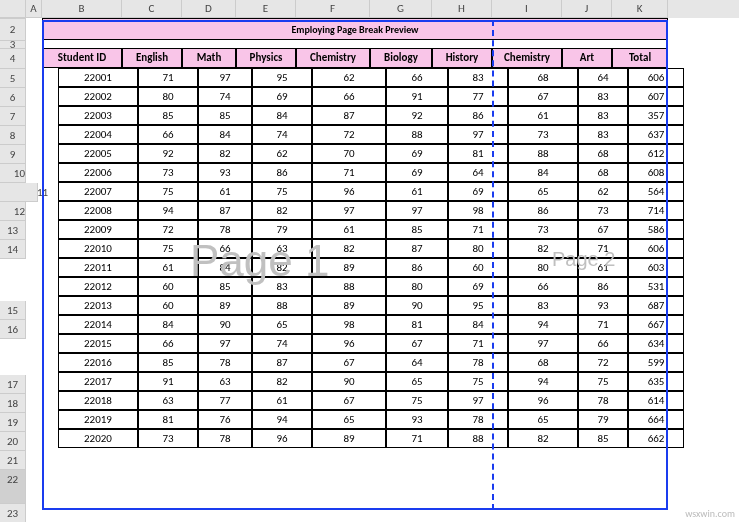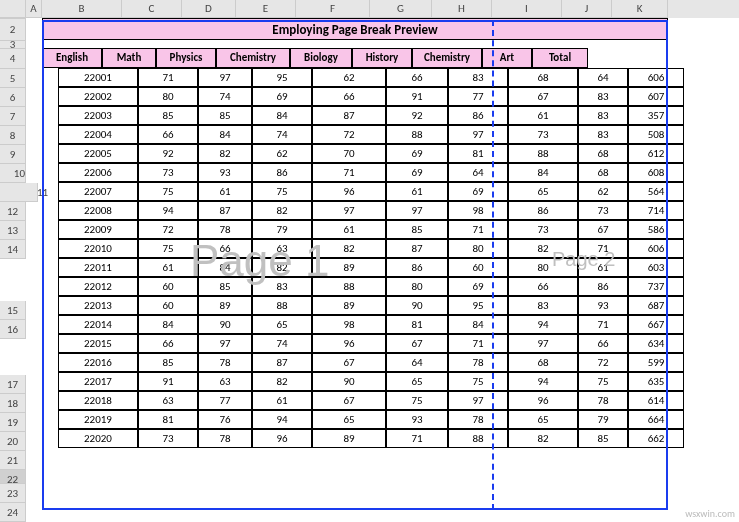--- a/index.html
+++ b/index.html
@@ -58,21 +58,21 @@
   position: absolute;
   left: 26px;
   top: 18px;
 }
 .title-row {
   height: 22px;
   background: #f9c5e8;
   border: 1px solid #000;
   text-align: center;
   font-weight: bold;
-  font-size: 13px;
+  font-size: 10px;
   line-height: 22px;
   color: #000;
 }
 .gap-row {
   height: 8px;
 }
 .header-row {
   display: flex;
   height: 20px;
 }
@@ -165,44 +165,45 @@
       <div class="row-h" style="height: 22px; line-height: 22px;">2</div>
       <div class="row-h" style="height: 8px; line-height: 8px;">3</div>
       <div class="row-h" style="height: 20px; line-height: 20px;">4</div>
       <div class="row-h" style="height: 19px; line-height: 19px;">5</div>
       <div class="row-h" style="height: 19px; line-height: 19px;">6</div>
       <div class="row-h" style="height: 19px; line-height: 19px;">7</div>
       <div class="row-h" style="height: 19px; line-height: 19px;">8</div>
       <div class="row-h" style="height: 19px; line-height: 19px;">9</div>
       <div class="row-h" style="height: 19px; line-height: 19px; text-align: right;">10</div>
       <div class="row-h" style="height: 19px; line-height: 19px; padding-left: 37px;">11</div>
-      <div class="row-h" style="height: 19px; line-height: 19px;">12</div>
+      <div class="row-h" style="height: 19px; line-height: 19px; text-align: right;">12</div>
       <div class="row-h" style="height: 19px; line-height: 19px;">13</div>
       <div class="row-h" style="height: 19px; line-height: 19px;">14</div>
       <div class="row-h" style="height: 19px; line-height: 19px; margin-top: 42px;">15</div>
       <div class="row-h" style="height: 19px; line-height: 19px;">16</div>
       <div class="row-h" style="height: 19px; line-height: 19px; margin-top: 36px;">17</div>
       <div class="row-h" style="height: 19px; line-height: 19px;">18</div>
       <div class="row-h" style="height: 19px; line-height: 19px;">19</div>
       <div class="row-h" style="height: 19px; line-height: 19px;">20</div>
       <div class="row-h" style="height: 19px; line-height: 19px;">21</div>
-      <div class="row-h sel" style="height: 14px; line-height: 19px;">22</div>
+      <div class="row-h sel" style="height: 34px; line-height: 19px;">22</div>
       <div class="row-h" style="height: 19px; line-height: 19px;">23</div>
       <div class="row-h" style="height: 19px; line-height: 19px;">24</div>
       <div class="row-h" style="height: 14px; line-height: 14px;">25</div>
     </div>
 
   <div class="grid">
     <div style="display:flex;">
       <div class="colA-gap" style="height:22px;"></div>
       <div class="title-row" style="width:626px;">Employing Page Break Preview</div>
     </div>
     <div class="gap-row"></div>
     <div class="header-row">
       <div class="colA-gap"></div>
+      <div class="hcell colB">Student ID</div>
       <div class="hcell colC">English</div>
       <div class="hcell colD">Math</div>
       <div class="hcell colE">Physics</div>
       <div class="hcell colF">Chemistry</div>
       <div class="hcell colG">Biology</div>
       <div class="hcell colH">History</div>
       <div class="hcell colI">Chemistry</div>
       <div class="hcell colJ">Art</div>
       <div class="hcell colK">Total</div>
     </div>
@@ -250,21 +251,21 @@
           <div class="colA-gap"></div>
           <div class="dcell colB">22004</div>
           <div class="dcell colC">66</div>
           <div class="dcell colD">84</div>
           <div class="dcell colE">74</div>
           <div class="dcell colF">72</div>
           <div class="dcell colG">88</div>
           <div class="dcell colH">97</div>
           <div class="dcell colI">73</div>
           <div class="dcell colJ">83</div>
-          <div class="dcell colK">508</div>
+          <div class="dcell colK">637</div>
         </div>
         <div class="data-row">
           <div class="colA-gap"></div>
           <div class="dcell colB">22005</div>
           <div class="dcell colC">92</div>
           <div class="dcell colD">82</div>
           <div class="dcell colE">62</div>
           <div class="dcell colF">70</div>
           <div class="dcell colG">69</div>
           <div class="dcell colH">81</div>
@@ -354,21 +355,21 @@
           <div class="colA-gap"></div>
           <div class="dcell colB">22012</div>
           <div class="dcell colC">60</div>
           <div class="dcell colD">85</div>
           <div class="dcell colE">83</div>
           <div class="dcell colF">88</div>
           <div class="dcell colG">80</div>
           <div class="dcell colH">69</div>
           <div class="dcell colI">66</div>
           <div class="dcell colJ">86</div>
-          <div class="dcell colK">737</div>
+          <div class="dcell colK">531</div>
         </div>
         <div class="data-row">
           <div class="colA-gap"></div>
           <div class="dcell colB">22013</div>
           <div class="dcell colC">60</div>
           <div class="dcell colD">89</div>
           <div class="dcell colE">88</div>
           <div class="dcell colF">89</div>
           <div class="dcell colG">90</div>
           <div class="dcell colH">95</div>

